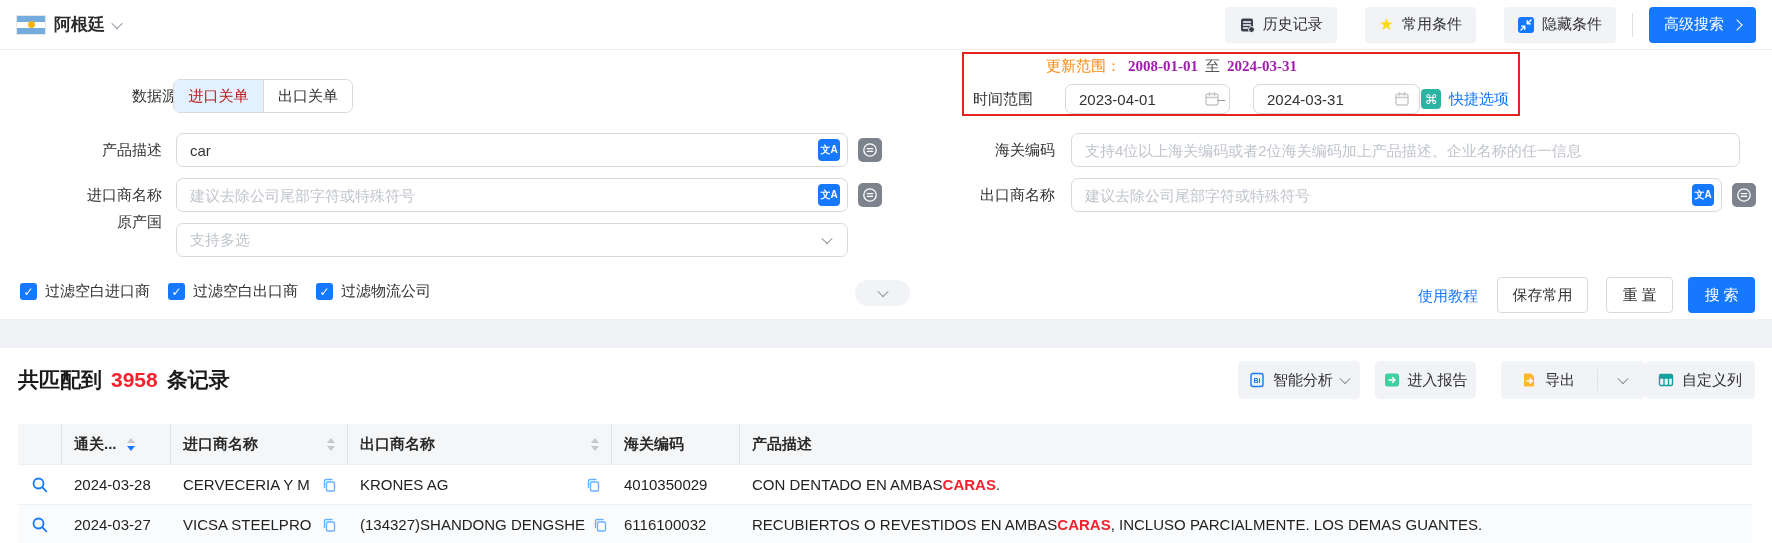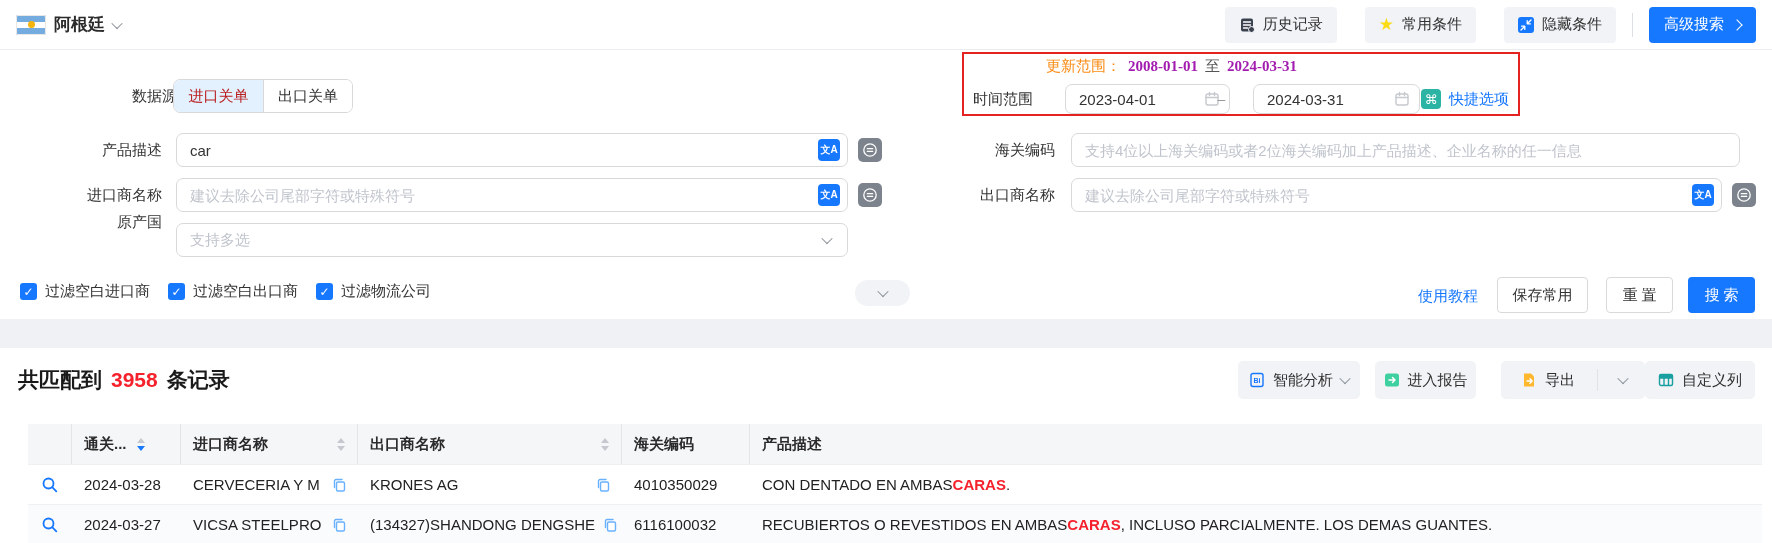--- a/index.html
+++ b/index.html
@@ -123,21 +123,21 @@
     font-size:15px; color:#303030; cursor:pointer; font-family:inherit; }
   #btn-analysis{left:1238px;width:122px}
   #btn-report{left:1375px;width:101px}
   #btn-export{left:1501px;width:144px;padding:0}
   .exp-main { display:flex; align-items:center; gap:8px; padding:0 14px; height:100%; }
   .exp-div { width:1px; height:22px; background:#dfe2e7; }
   .exp-chev { display:flex; align-items:center; justify-content:center; width:33px; height:100%; }
   #btn-cols{left:1645px;width:110px}
 
   
-  #table { position:absolute; left:28px; top:424px; width:1734px; }
+  #table { position:absolute; left:18px; top:424px; width:1734px; }
   .t-header, .t-row { display:grid;
     grid-template-columns:44px 109px 177px 264px 128px 1012px; height:40px; }
   .t-header { background:#f5f6f8; }
   .th { display:flex; align-items:center; font-size:15px; font-weight:bold; color:#2b2b2b;
     padding:0 12px; border-right:1px solid #e2e4e8; }
   .th.last { border-right:none; }
   .sorters { display:flex; flex-direction:column; gap:3px; cursor:pointer; }
   .sorters.push { margin-left:auto; }
   .sorters.gap { margin-left:10px; }
   .car-up { width:0; height:0; border-left:4px solid transparent; border-right:4px solid transparent;

